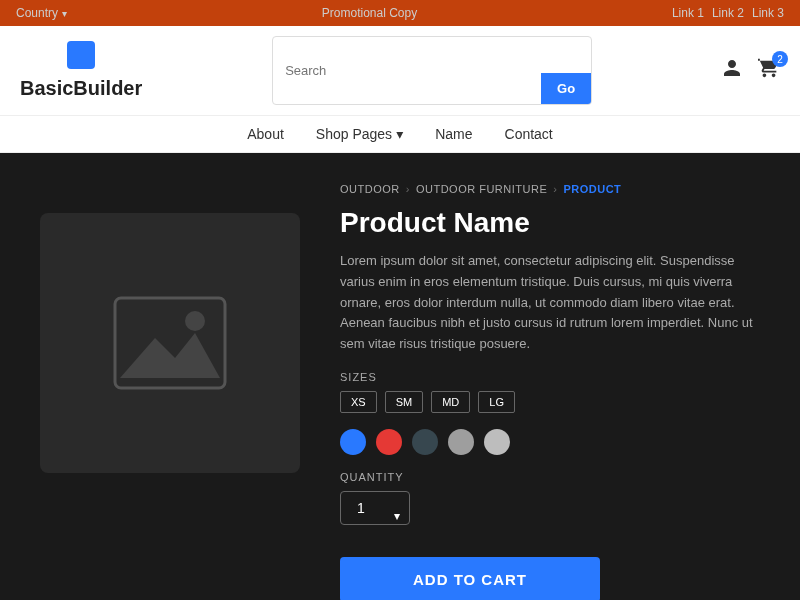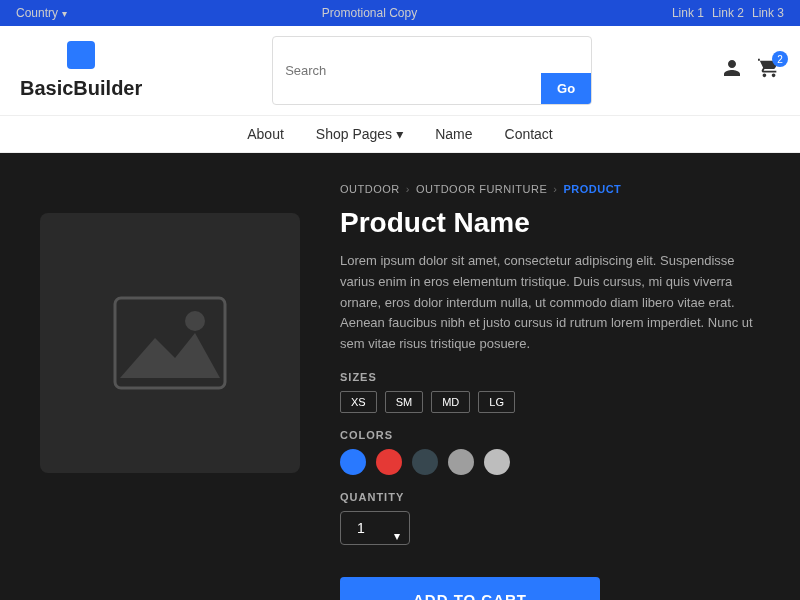--- a/index.html
+++ b/index.html
@@ -1,20 +1,20 @@
 <!DOCTYPE html>
 <html><head>
   <meta charset="utf-8">
   <style>
     * { box-sizing: border-box; margin: 0; padding: 0; }
     body { font-family: Arial, sans-serif; background: #1a1a1a; width: 800px; height: 600px; overflow: hidden; }
 
     
     .top-bar {
-      background: #1d4ed8;
+      background: #c2410c;
       color: #ccc;
       display: flex;
       align-items: center;
       justify-content: space-between;
       padding: 6px 16px;
       font-size: 12px;
     }
     .top-bar-left { display: flex; align-items: center; gap: 4px; cursor: pointer; }
     .top-bar-center { color: #ccc; font-size: 12px; }
     .top-bar-right { display: flex; gap: 8px; }
@@ -99,21 +99,21 @@
 
     
     .price-row { display: flex; align-items: center; gap: 12px; margin-bottom: 14px; }
     .price-current { font-size: 22px; color: #fff; font-weight: bold; }
     .price-original { font-size: 20px; color: #e53935; text-decoration: line-through; }
 
     
     .description { font-size: 13px; color: #aaa; line-height: 1.6; margin-bottom: 16px; }
 
     
-    .section-label { font-size: 11px; text-transform: uppercase; letter-spacing: 1px; color: #aaa; margin-bottom: 8px; font-weight: bold; }
+    .section-label { font-size: 11px; text-transform: uppercase; letter-spacing: 1px; color: #aaa; margin-bottom: 8px; font-weight: normal; }
     .sizes { display: flex; gap: 8px; margin-bottom: 16px; }
     .size-btn {
       border: 1px solid #666; background: transparent; color: #fff;
       padding: 4px 10px; font-size: 11px; cursor: pointer; border-radius: 2px;
     }
 
     
     .colors { display: flex; gap: 10px; margin-bottom: 16px; }
     .color-dot { width: 26px; height: 26px; border-radius: 50%; cursor: pointer; }
 
@@ -227,21 +227,20 @@
       <div class="sizes">
         <button class="size-btn">XS</button>
         <button class="size-btn">SM</button>
         <button class="size-btn">MD</button>
         <button class="size-btn">LG</button>
       </div>
     </div>
 
     
     <div>
-      <div class="section-label">COLORS</div>
       <div class="colors">
         <div class="color-dot" style="background:#2979ff;"></div>
         <div class="color-dot" style="background:#e53935;"></div>
         <div class="color-dot" style="background:#37474f;"></div>
         <div class="color-dot" style="background:#9e9e9e;"></div>
         <div class="color-dot" style="background:#bdbdbd;"></div>
       </div>
     </div>
 
     

